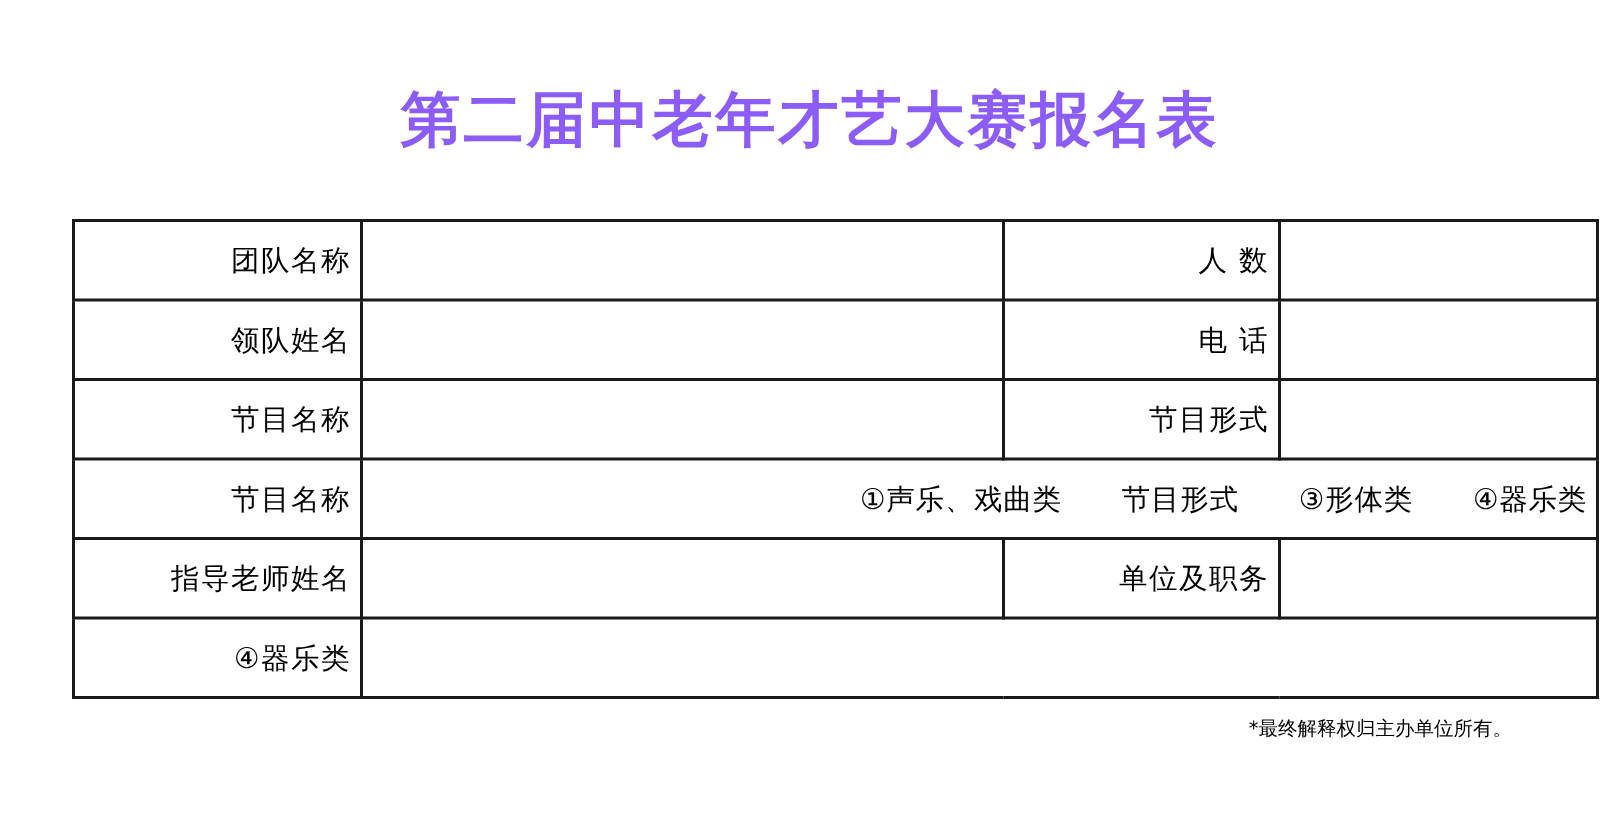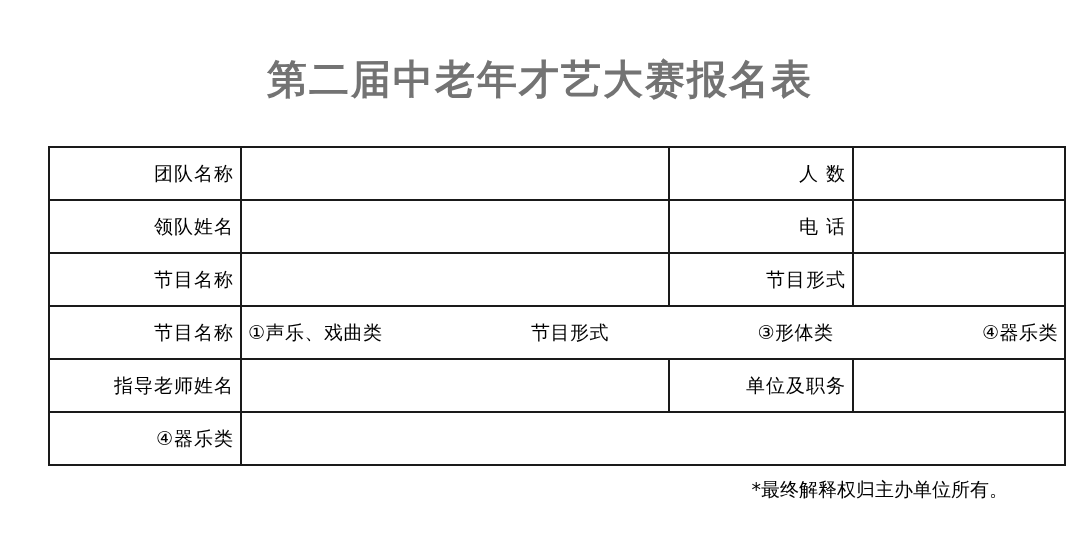--- a/index.html
+++ b/index.html
@@ -23,21 +23,21 @@
   .doc-title {
     position: absolute;
     top: 52px;
     left: 0;
     width: 1080px;
     text-align: center;
     font-family: "DejaVu Sans", sans-serif;
     font-size: 40px;
     font-weight: bold;
     letter-spacing: 2px;
-    color: #737373;
+    color: #8b5cf6;
     white-space: nowrap;
   }
   .form-wrap {
     position: absolute;
     top: 146px;
     left: 48px;
     width: 960px;
   }
   table.form {
     border-collapse: collapse;
@@ -61,39 +61,39 @@
   }
   td.value {
     text-align: left;
   }
   td.category-cell {
     text-align: center;
     letter-spacing: 0.5px;
   }
   .cat-row {
     display: flex;
-    justify-content: space-between;
+    justify-content: flex-end;
     align-items: center;
     gap: 40px;
     white-space: nowrap;
   }
   .cat-opt {
     font-size: 19px;
   }
   td.tall {
     height: 62px;
   }
   .footnote {
     position: absolute;
     top: 477px;
     left: 48px;
     width: 960px;
     text-align: right;
     font-family: "DejaVu Sans", sans-serif;
-    font-size: 19px;
+    font-size: 13px;
     color: #000000;
     white-space: nowrap;
   }
 </style>
 </head>
 <body>
 
 <div class="page">
 
   <div class="doc-title">第二届中老年才艺大赛报名表</div>

